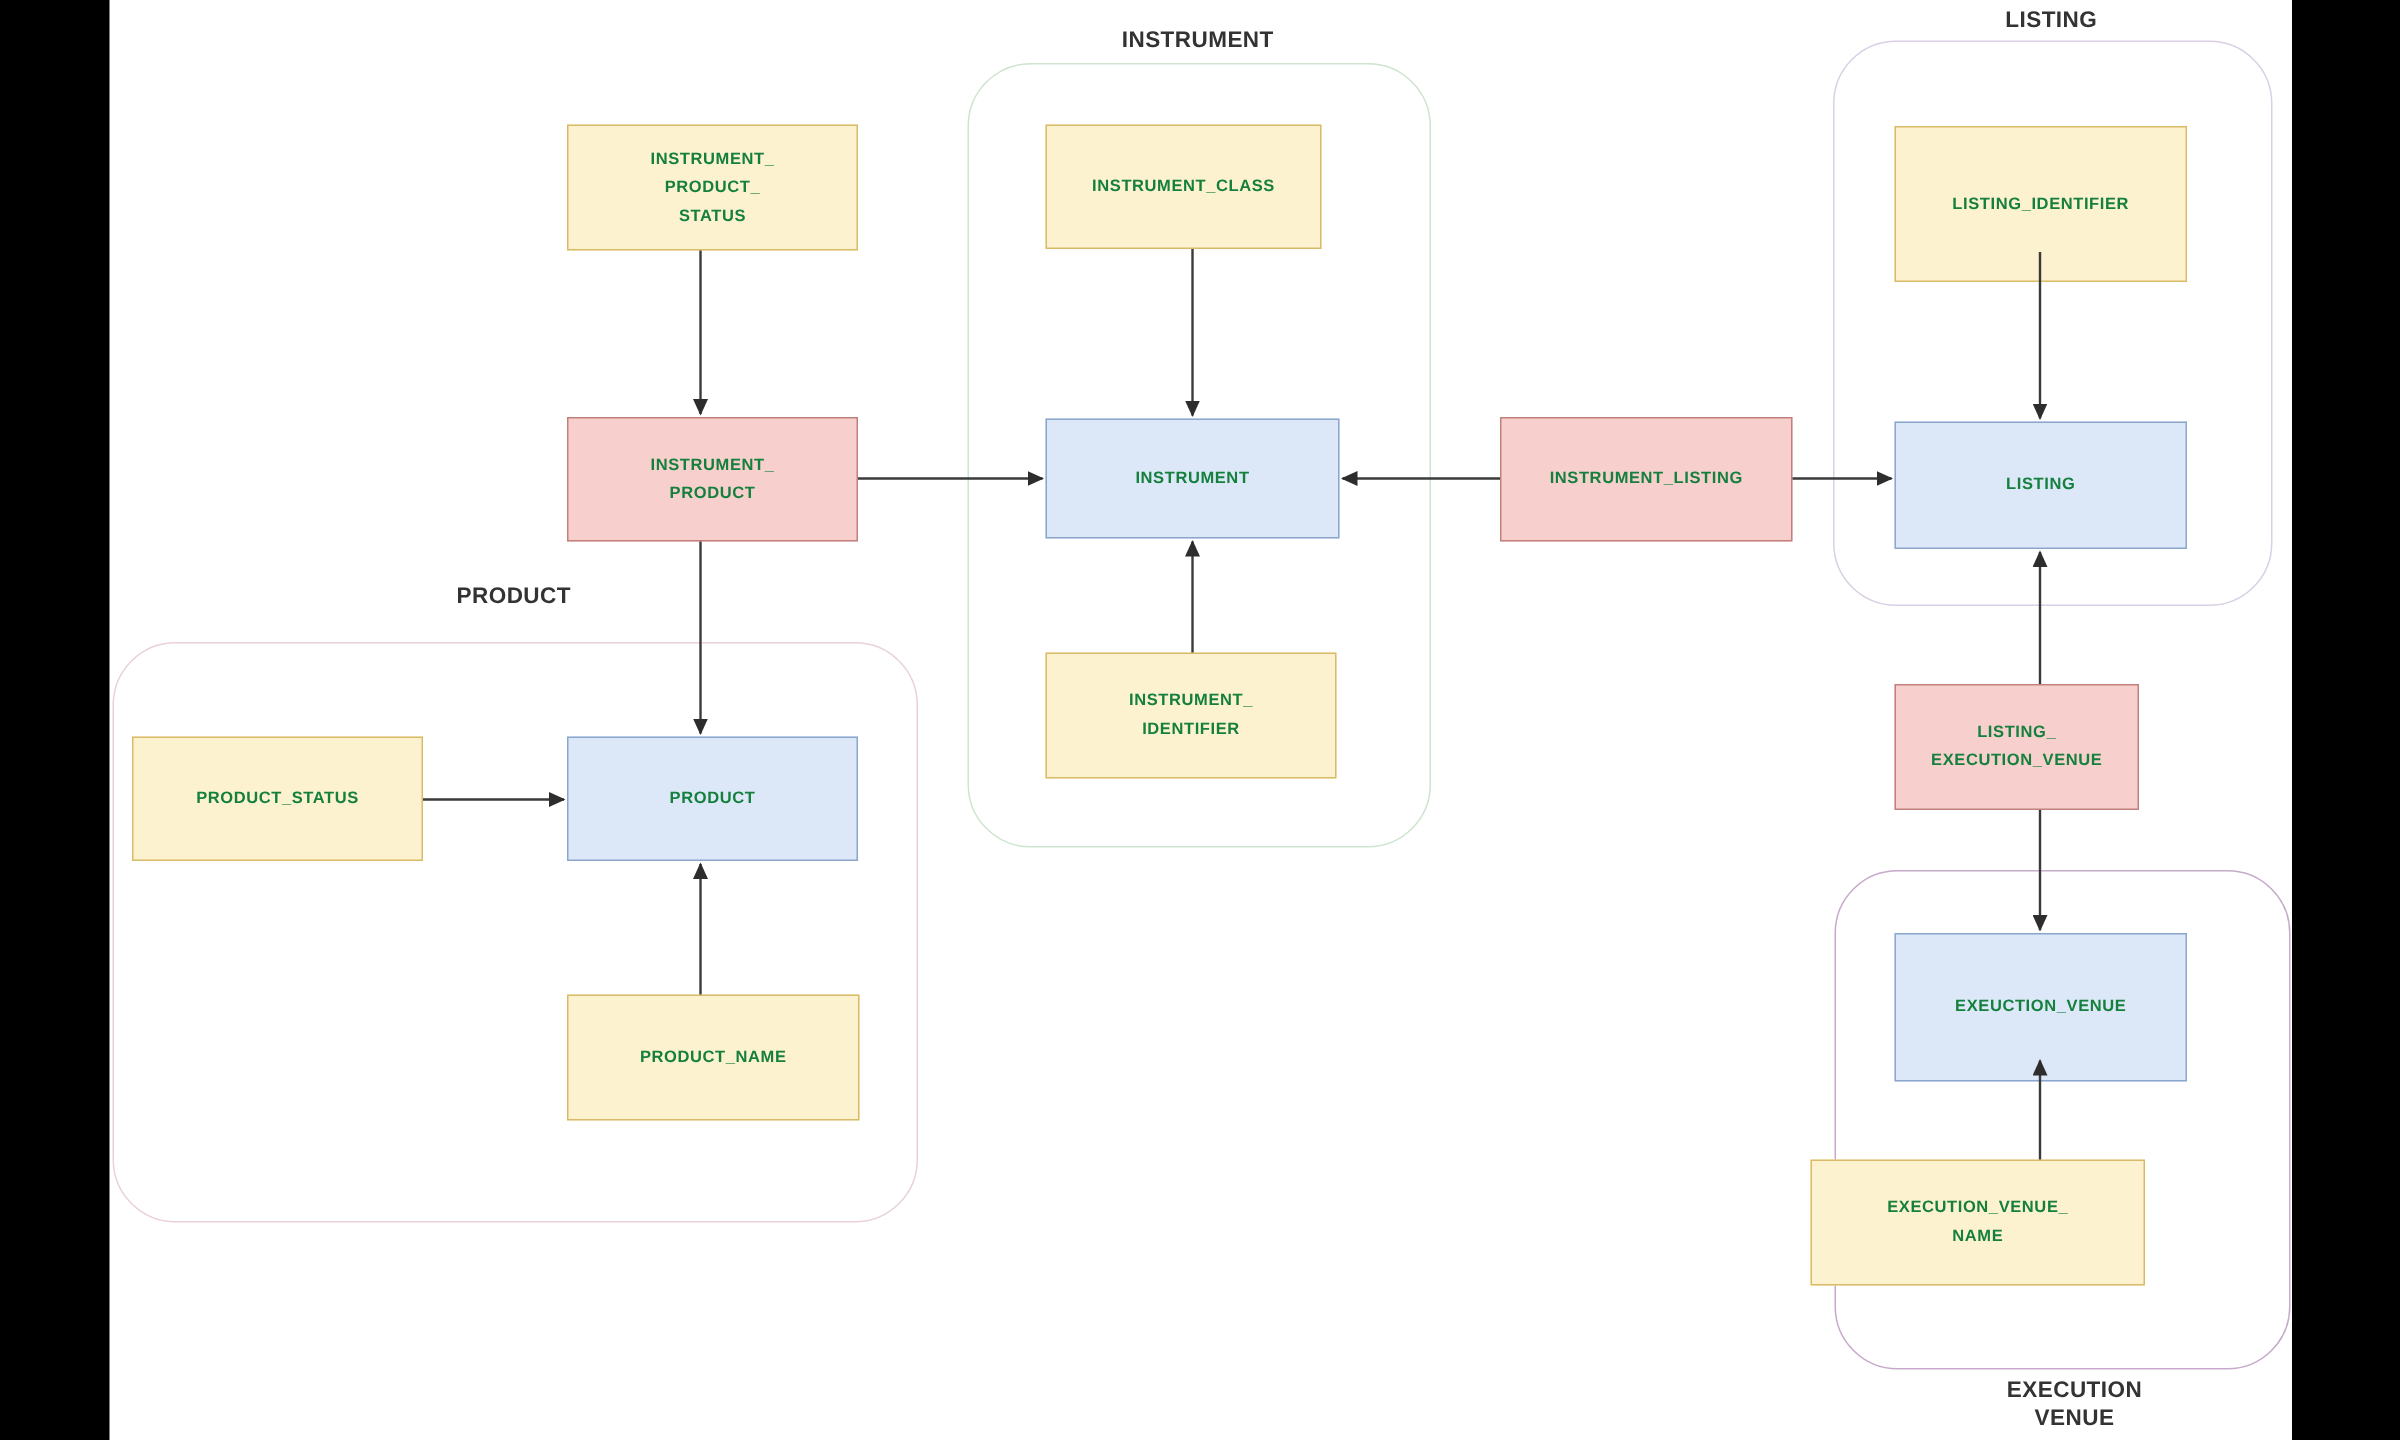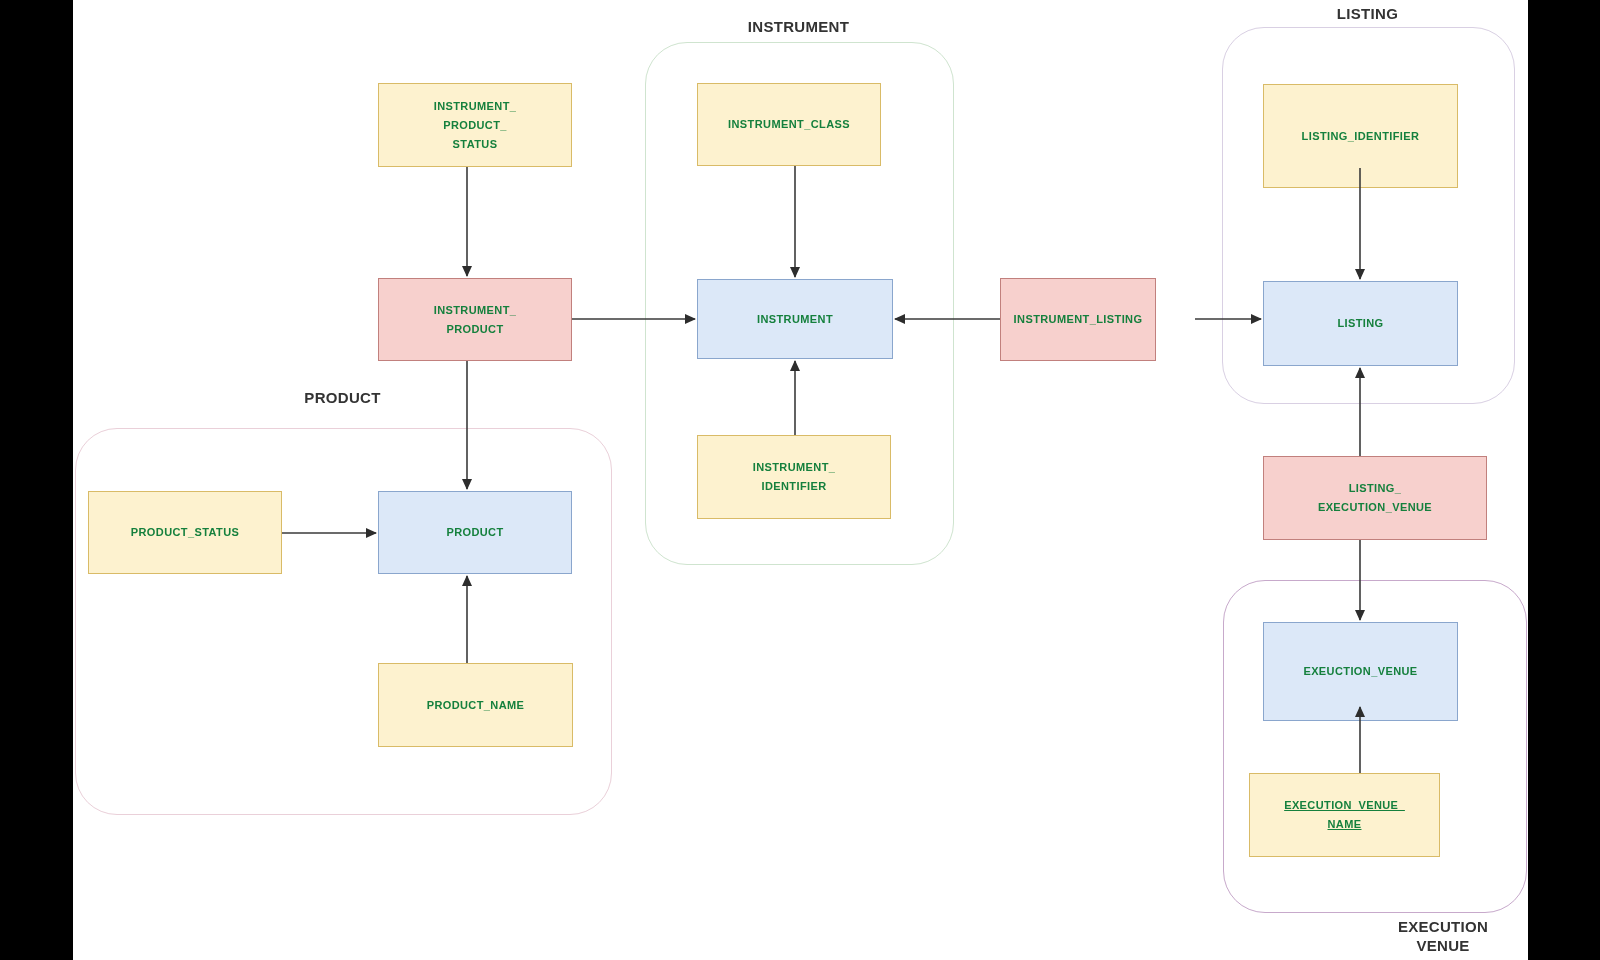--- a/index.html
+++ b/index.html
@@ -41,39 +41,39 @@
   <div class="group" style="left:645px;top:42px;width:307px;height:521px;border-color:#cfe4cf;"></div>
   <div class="group-label" style="left:645px;top:17px;width:307px;">INSTRUMENT</div>
 
   <div class="group" style="left:1222px;top:27px;width:291px;height:375px;border-color:#d9d0e3;"></div>
   <div class="group-label" style="left:1222px;top:4px;width:291px;">LISTING</div>
 
   <div class="group" style="left:75px;top:428px;width:535px;height:385px;border-color:#ead0d9;"></div>
   <div class="group-label" style="left:75px;top:388px;width:535px;">PRODUCT</div>
 
   <div class="group" style="left:1223px;top:580px;width:302px;height:331px;border-color:#c7a9cb;"></div>
-  <div class="group-label" style="left:1292px;top:917px;width:302px;">EXECUTION
+  <div class="group-label" style="left:1232px;top:917px;width:302px;">EXECUTION
 VENUE</div>
 
   <div class="node attribute" style="left:378px;top:83px;width:194px;height:84px;">INSTRUMENT_
 PRODUCT_
 STATUS</div>
   <div class="node attribute" style="left:697px;top:83px;width:184px;height:83px;">INSTRUMENT_CLASS</div>
   <div class="node attribute" style="left:1263px;top:84px;width:195px;height:104px;">LISTING_IDENTIFIER</div>
   <div class="node attribute" style="left:697px;top:435px;width:194px;height:84px;">INSTRUMENT_
 IDENTIFIER</div>
   <div class="node attribute" style="left:378px;top:663px;width:195px;height:84px;">PRODUCT_NAME</div>
   <div class="node attribute" style="left:88px;top:491px;width:194px;height:83px;">PRODUCT_STATUS</div>
-  <div class="node attribute" style="left:1249px;top:773px;width:191px;height:84px;text-decoration:underline;">EXECUTION_VENUE_
+  <div class="node attribute" style="left:1207px;top:773px;width:223px;height:84px;">EXECUTION_VENUE_
 NAME</div>
 
   <div class="node relationship" style="left:378px;top:278px;width:194px;height:83px;">INSTRUMENT_
 PRODUCT</div>
-  <div class="node relationship" style="left:1000px;top:278px;width:156px;height:83px;">INSTRUMENT_LISTING</div>
-  <div class="node relationship" style="left:1263px;top:456px;width:224px;height:84px;">LISTING_
+  <div class="node relationship" style="left:1000px;top:278px;width:195px;height:83px;">INSTRUMENT_LISTING</div>
+  <div class="node relationship" style="left:1263px;top:456px;width:163px;height:84px;">LISTING_
 EXECUTION_VENUE</div>
 
   <div class="node entity" style="left:697px;top:279px;width:196px;height:80px;">INSTRUMENT</div>
   <div class="node entity" style="left:1263px;top:281px;width:195px;height:85px;">LISTING</div>
   <div class="node entity" style="left:378px;top:491px;width:194px;height:83px;">PRODUCT</div>
   <div class="node entity" style="left:1263px;top:622px;width:195px;height:99px;">EXEUCTION_VENUE</div>
 
   <svg class="arrows" width="1600" height="960">
     <defs>
       <marker id="ah" markerUnits="userSpaceOnUse" markerWidth="12" markerHeight="10" refX="10" refY="5" orient="auto">

